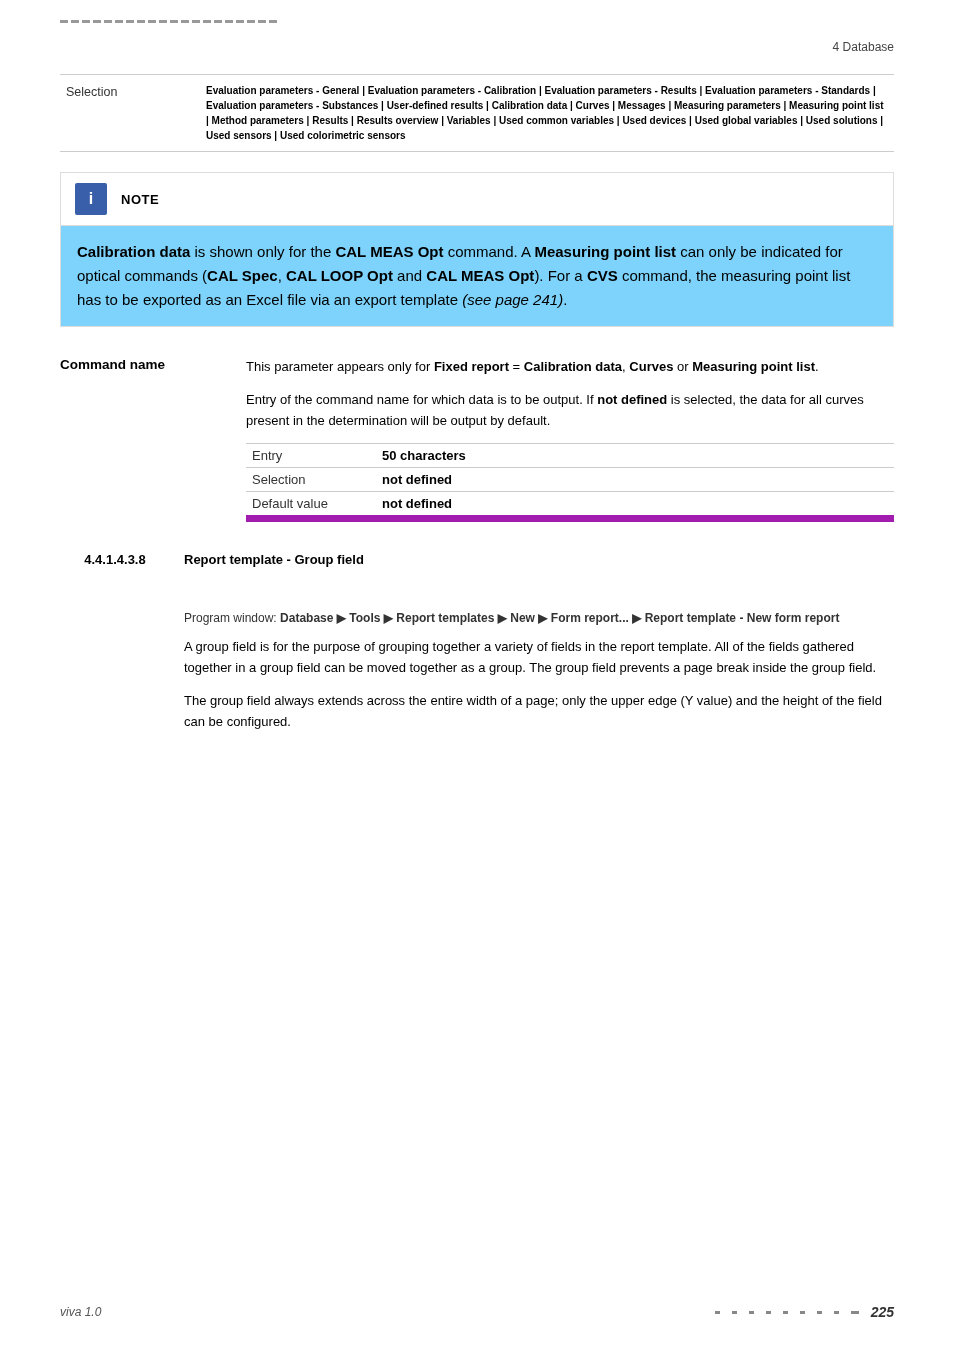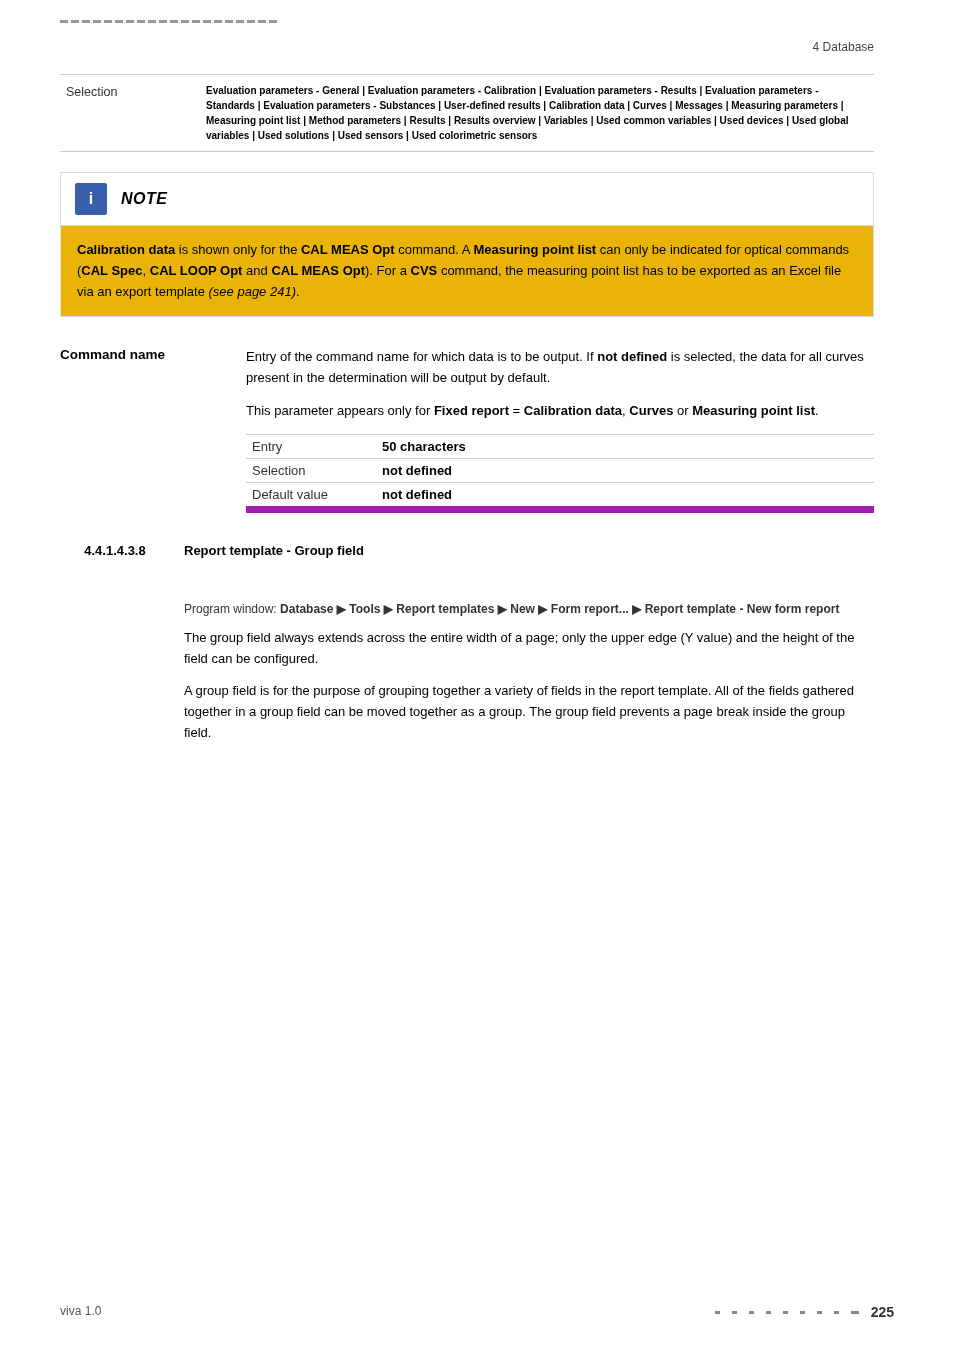--- a/index.html
+++ b/index.html
@@ -9,21 +9,21 @@
       background: #fff;
       color: #000;
       width: 954px;
       min-height: 1350px;
       position: relative;
     }
 
     .page {
       width: 954px;
       min-height: 1350px;
-      padding: 40px 80px 60px 60px;
+      padding: 40px 60px 60px 60px;
       position: relative;
     }
 
     
     .top-decoration {
       position: absolute;
       top: 20px;
       left: 60px;
       display: flex;
       gap: 3px;
@@ -90,29 +90,28 @@
       align-items: center;
       justify-content: center;
       font-weight: bold;
       font-size: 16px;
       margin-right: 14px;
       flex-shrink: 0;
       border-radius: 2px;
     }
     .note-title {
       font-weight: bold;
-      font-size: 16px;
+      font-size: 13px;
       letter-spacing: 0.5px;
-      font-style: italic;
     }
     .note-content {
       padding: 14px 16px;
-      font-size: 13px;
+      font-size: 15px;
       line-height: 1.6;
-      background: #eab308;
+      background: #7dd3fc;
     }
     .note-content p {
       margin-bottom: 8px;
     }
     .note-content p:last-child { margin-bottom: 0; }
 
     .text-para {
       font-size: 13px;
       line-height: 1.6;
       margin-bottom: 12px;
@@ -173,23 +172,24 @@
     }
 
     
     .page-footer {
       position: absolute;
       bottom: 30px;
       left: 60px;
       right: 60px;
       display: flex;
       justify-content: space-between;
-      align-items: flex-start;
+      align-items: center;
       font-size: 12px;
       color: #555;
+      font-style: italic;
     }
     .page-number-dots {
       display: flex;
       gap: 12px;
       align-items: center;
     }
     .page-number-dots span {
       display: inline-block;
       width: 5px;
       height: 3px;
@@ -264,24 +264,24 @@
       <p>
         <strong>Calibration data</strong> is shown only for the <strong>CAL MEAS Opt</strong> command. A <strong>Measuring point list</strong> can only be indicated for optical commands (<strong>CAL Spec</strong>, <strong>CAL LOOP Opt</strong> and <strong>CAL MEAS Opt</strong>). For a <strong>CVS</strong> command, the measuring point list has to be exported as an Excel file via an export template <em>(see page 241)</em>.
       </p>
     </div>
   </div>
 
   <div class="command-name-section">
     <div class="command-name-label">Command name</div>
     <div class="command-name-content">
       <p class="text-para">
-        Entry of the command name for which data is to be output. If <strong>not defined</strong> is selected, the data for all curves present in the determination will be output by default.
+        This parameter appears only for <strong>Fixed report</strong> = <strong>Calibration data</strong>, <strong>Curves</strong> or <strong>Measuring point list</strong>.
       </p>
       <p class="text-para">
-        This parameter appears only for <strong>Fixed report</strong> = <strong>Calibration data</strong>, <strong>Curves</strong> or <strong>Measuring point list</strong>.
+        Entry of the command name for which data is to be output. If <strong>not defined</strong> is selected, the data for all curves present in the determination will be output by default.
       </p>
 
       <table class="detail-table">
         <tbody>
             <tr>
           <td>Entry</td>
           <td>50 characters</td>
         </tr>
         <tr>
           <td>Selection</td>
@@ -299,22 +299,22 @@
   <div class="subsection">
     <div class="subsection-header">
       <span class="subsection-number">4.4.1.4.3.8</span>
       <span class="subsection-title">Report template - Group field</span>
     </div>
     <div class="subsection-indent">
       <p class="program-window">
         <span>Program window:</span>
         <strong> Database ▶ Tools ▶ Report templates ▶ New ▶ Form report... ▶ Report template - New form report</strong>
       </p>
+      <p class="text-para">A group field is for the purpose of grouping together a variety of fields in the report template. All of the fields gathered together in a group field can be moved together as a group. The group field prevents a page break inside the group field.</p>
       <p class="text-para">The group field always extends across the entire width of a page; only the upper edge (Y value) and the height of the field can be configured.</p>
-      <p class="text-para">A group field is for the purpose of grouping together a variety of fields in the report template. All of the fields gathered together in a group field can be moved together as a group. The group field prevents a page break inside the group field.</p>
     </div>
   </div>
 
   <div class="page-footer">
     <span>viva 1.0</span>
     <div class="page-number-dots">
       <span></span>
         <span></span>
         <span></span>
         <span></span>

